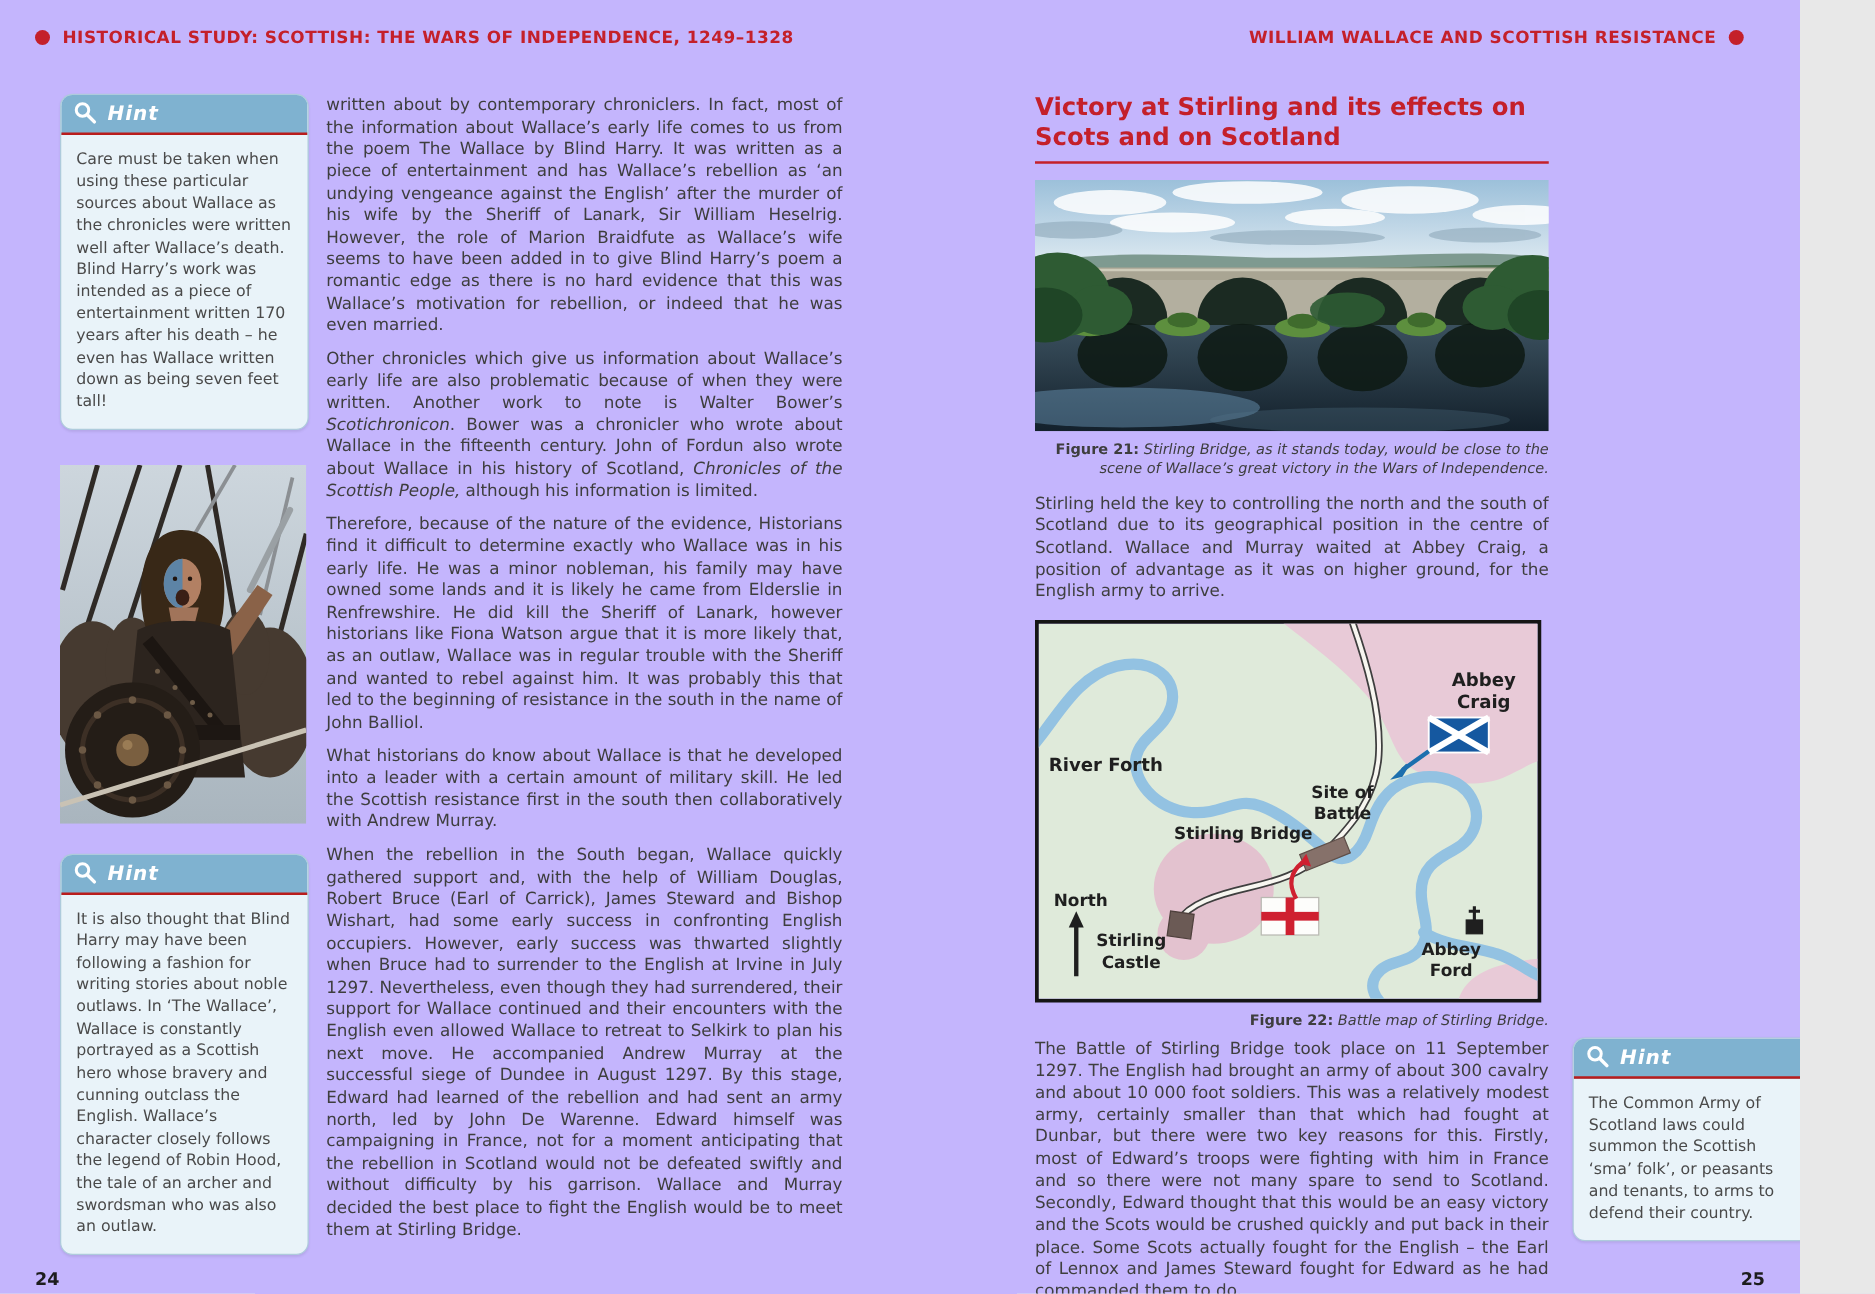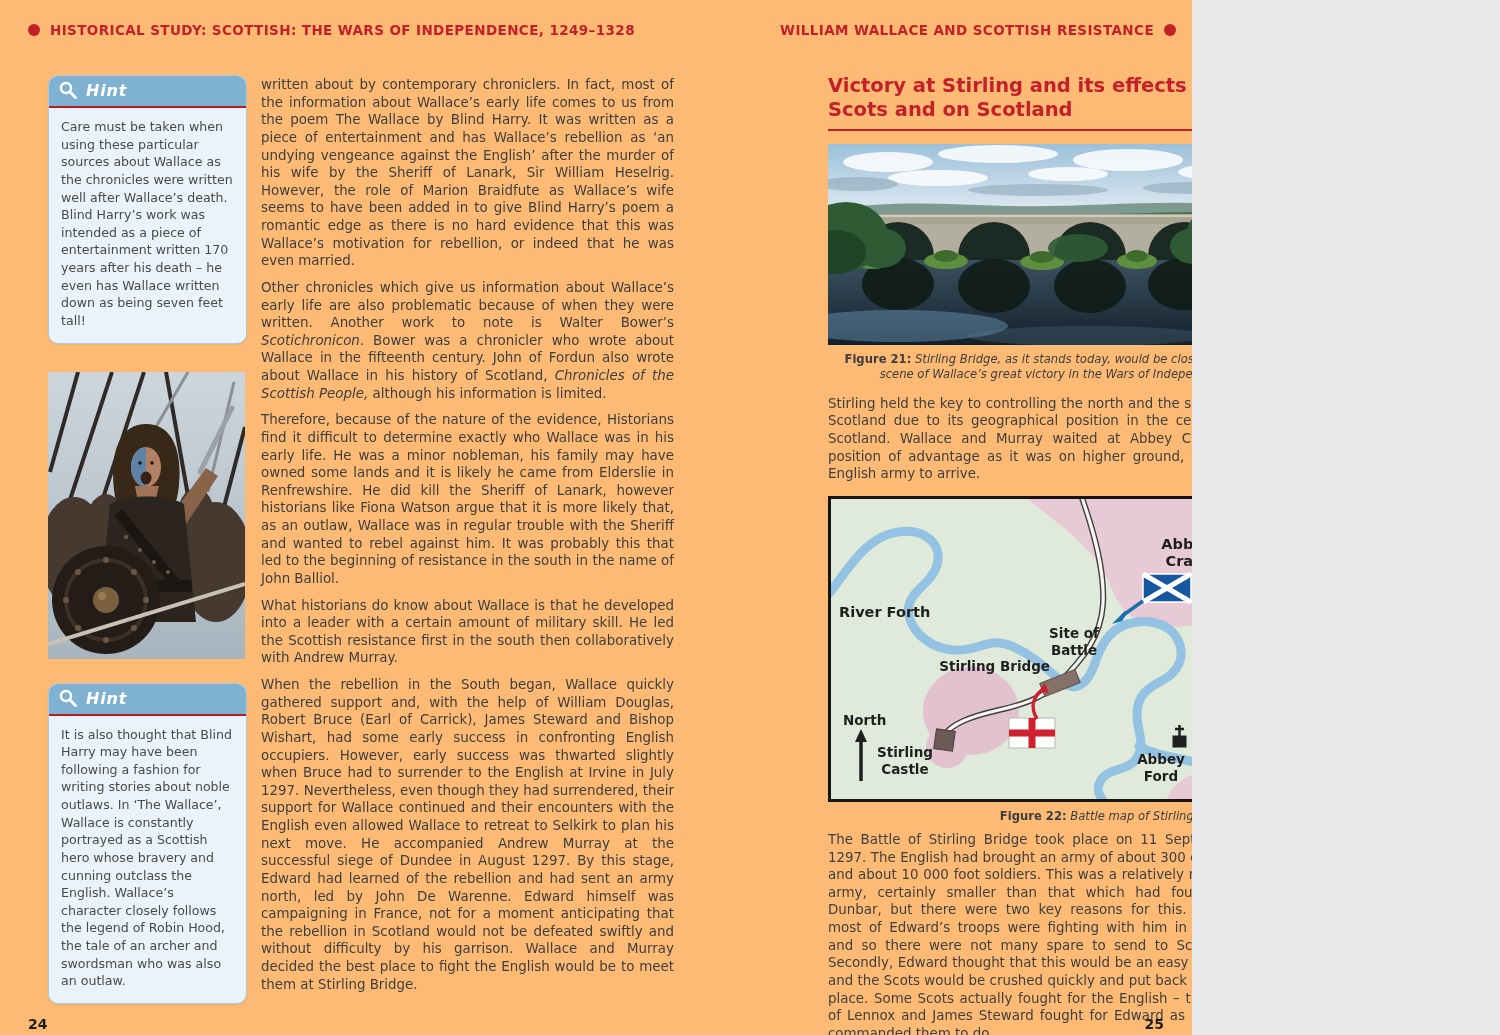--- a/index.html
+++ b/index.html
@@ -1,23 +1,23 @@
 <!DOCTYPE html>
 <html><head>
 <meta charset="utf-8">
 <style>
   html,body{margin:0;padding:0;background:#e8e8e8;}
-  #canvas{position:relative;width:1192px;height:1035px;background:#fdba74;overflow:hidden;
+  #canvas{position:relative;width:1440px;height:1035px;background:#c4b5fd;overflow:hidden;
           font-family:"DejaVu Sans","Liberation Sans",sans-serif;color:#3f3f3f;}
 
   
   .runhead{position:absolute;top:22px;font-size:13.5px;font-weight:bold;letter-spacing:.4px;
            color:#c4202a;display:flex;align-items:center;gap:10px;}
   .runhead-left{left:28px;}
-  .runhead-right{right:16px;}
+  .runhead-right{right:45px;}
   .red-dot{width:12px;height:12px;border-radius:50%;background:#c4202a;flex:0 0 auto;}
 
   
   .hint{border:1px solid #aecbdc;border-radius:10px;background:#e9f3f9;overflow:hidden;
         box-shadow:0 1px 2px rgba(0,0,0,.08);}
   .hint-header{background:#7fb2d0;padding:5px 10px 6px 10px;display:flex;align-items:center;gap:8px;
                border-bottom:2px solid #b91c1c;}
   .hint-title{color:#fff;font-weight:bold;font-size:16px;letter-spacing:.8px;font-style:italic;}
   .hint-body{padding:10px 12px 13px 12px;font-size:12.6px;line-height:1.4;color:#4a4a4a;}
 
@@ -325,18 +325,19 @@
   </div>
 
   <div class="col hint" style="left:1258px;top:830px;width:191px;">
     <div class="hint-header">
       <svg width="19" height="19" viewBox="0 0 19 19">
         <circle cx="7" cy="7" r="5" fill="none" stroke="#ffffff" stroke-width="2.4"></circle>
         <line x1="10.8" y1="10.8" x2="16.5" y2="16.5" stroke="#ffffff" stroke-width="2.8" stroke-linecap="round"></line>
       </svg>
       <span class="hint-title">Hint</span>
     </div>
+    <div class="hint-body">The Common Army of Scotland laws could summon the Scottish ‘sma’ folk’, or peasants and tenants, to arms to defend their country.</div>
   </div>
 
   <div class="pagenum pagenum-left">24</div>
   <div class="pagenum pagenum-right">25</div>
 
 </div>
 
 </body></html>

